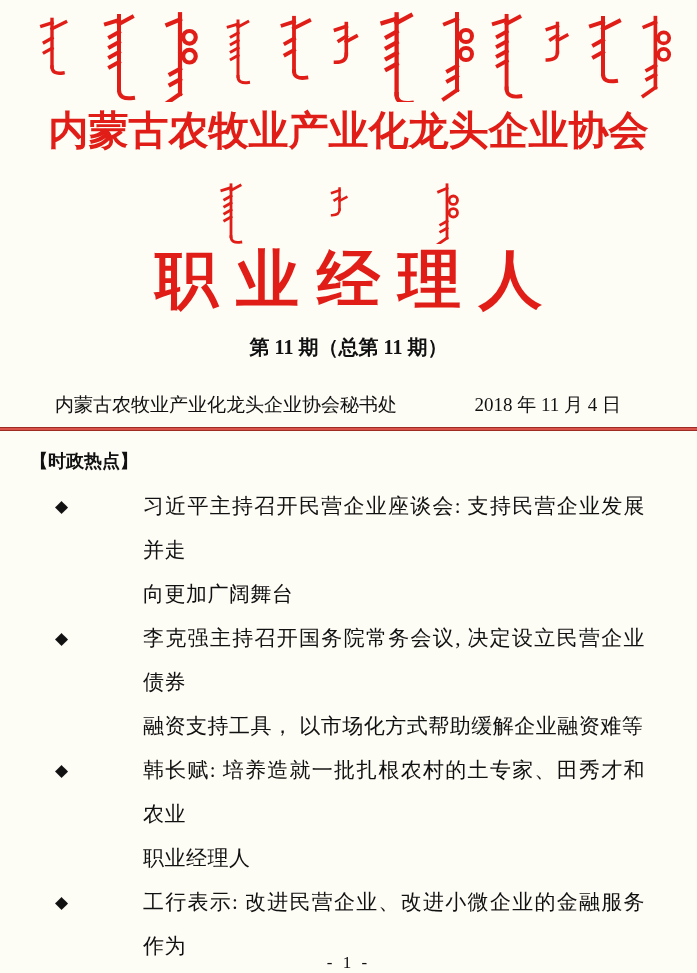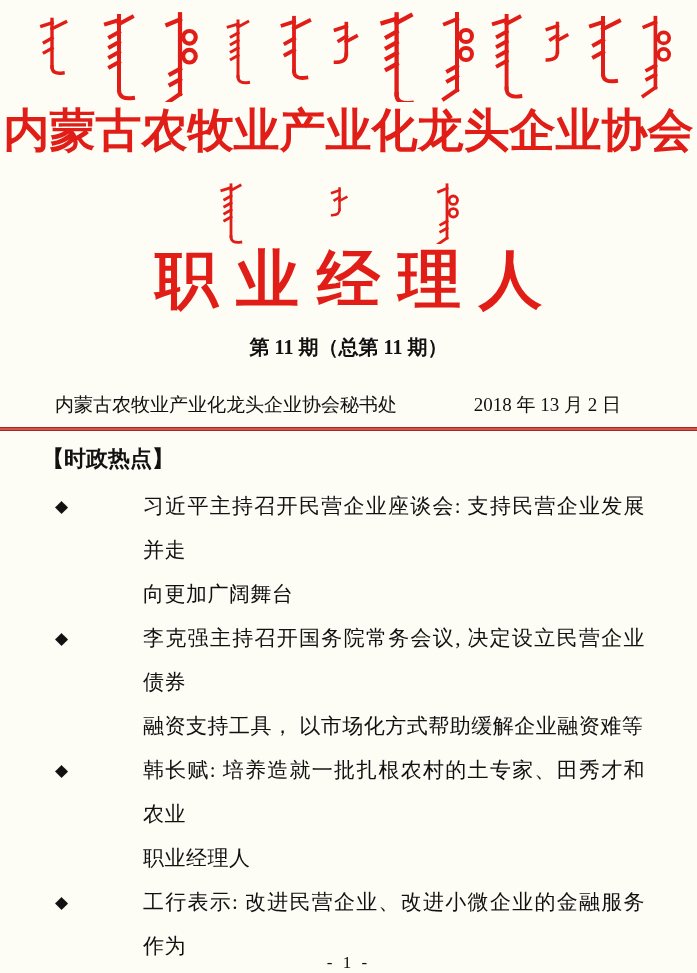--- a/index.html
+++ b/index.html
@@ -13,21 +13,21 @@
   .page{position:relative;width:697px;height:973px;}
 
   
   .banner{display:block;margin:10px auto 0;}
   .mongol-sub{display:block;margin:22px auto 0;}
   .mongol{stroke:#e01e17;stroke-width:4;fill:none;stroke-linecap:square;}
 
   .org-title{
     margin-top:0;text-align:center;
     color:#e01e17;font-weight:bold;
-    font-size:46px;line-height:58px;
+    font-size:40px;line-height:58px;
     white-space:nowrap;
   }
   .bulletin-title{
     margin-top:0;text-align:center;
     color:#e01e17;font-weight:bold;
     font-size:63px;line-height:72px;
     letter-spacing:18px;text-indent:18px;
     white-space:nowrap;
   }
   .issue-line{
@@ -44,23 +44,23 @@
     margin-top:9px;height:4px;width:697px;
     background:linear-gradient(to bottom,#9e2b24 0 25%,#d9534a 25% 75%,#9e2b24 75% 100%);
   }
   .digest-heading{
     margin-top:42px;text-align:center;
     font-family:"Liberation Sans","DejaVu Sans",sans-serif;
     font-weight:bold;font-size:23px;line-height:30px;
     letter-spacing:10px;text-indent:10px;
   }
   .section-title{
-    margin-top:15px;padding-left:42px;
-    font-family:Liberation Mono, monospace;
-    font-weight:bold;font-size:22px;line-height:30px;
+    margin-top:15px;padding-left:30px;
+    font-family:Liberation Sans, sans-serif;
+    font-weight:bold;font-size:18px;line-height:30px;
   }
   .section-title.second{margin-top:2px;}
   .items{margin:8px 0 0;padding:0 52px 0 55px;list-style:none;}
   .item{display:flex;font-size:21px;line-height:44px;}
   .bullet-diamond{
     flex:none;width:40px;
     font-family:"DejaVu Sans",sans-serif;
     font-size:17px;
   }
   .item-text{
@@ -138,21 +138,21 @@
     <use href="#mw-b" transform="translate(120,4) scale(0.62)"></use>
     <use href="#mw-c" transform="translate(224,0) scale(0.7)"></use>
   </svg>
 
   <div class="bulletin-title">职业经理人</div>
 
   <div class="issue-line">第 11 期（总第 11 期）</div>
 
   <div class="issuer-row">
     <span>内蒙古农牧业产业化龙头企业协会秘书处</span>
-    <span>2018 年 13 月 2 日</span>
+    <span>2018 年 11 月 4 日</span>
   </div>
 
   <div class="red-rule"></div>
 
 
   <div class="section-title">【时政热点】</div>
 
   <ul class="items">
     <li class="item">
       <span class="bullet-diamond">◆</span>

